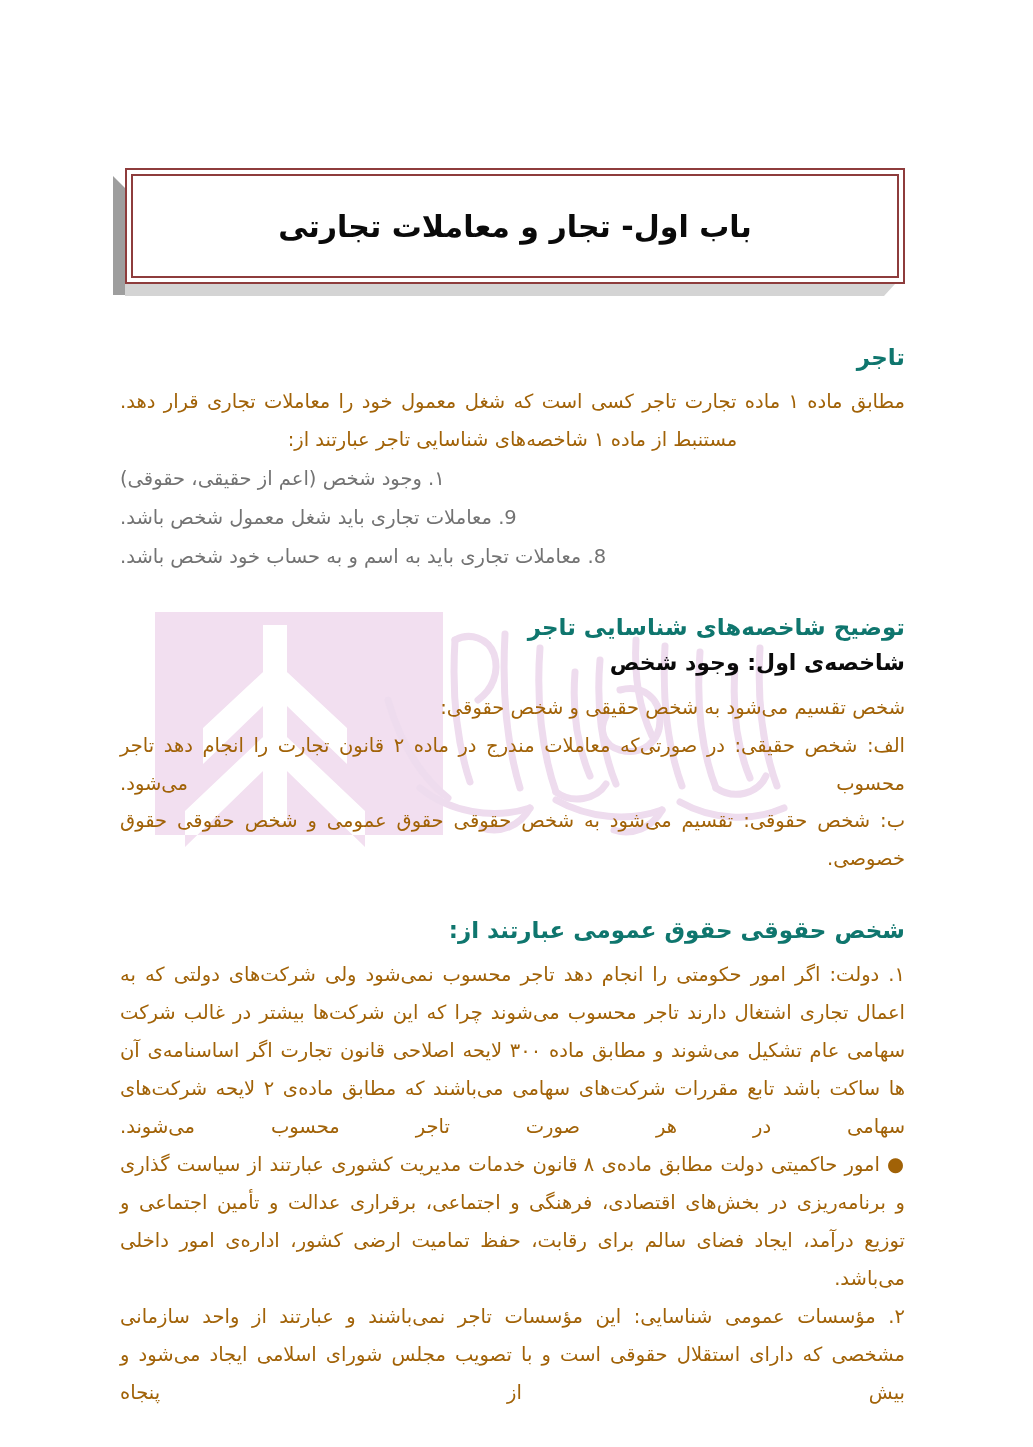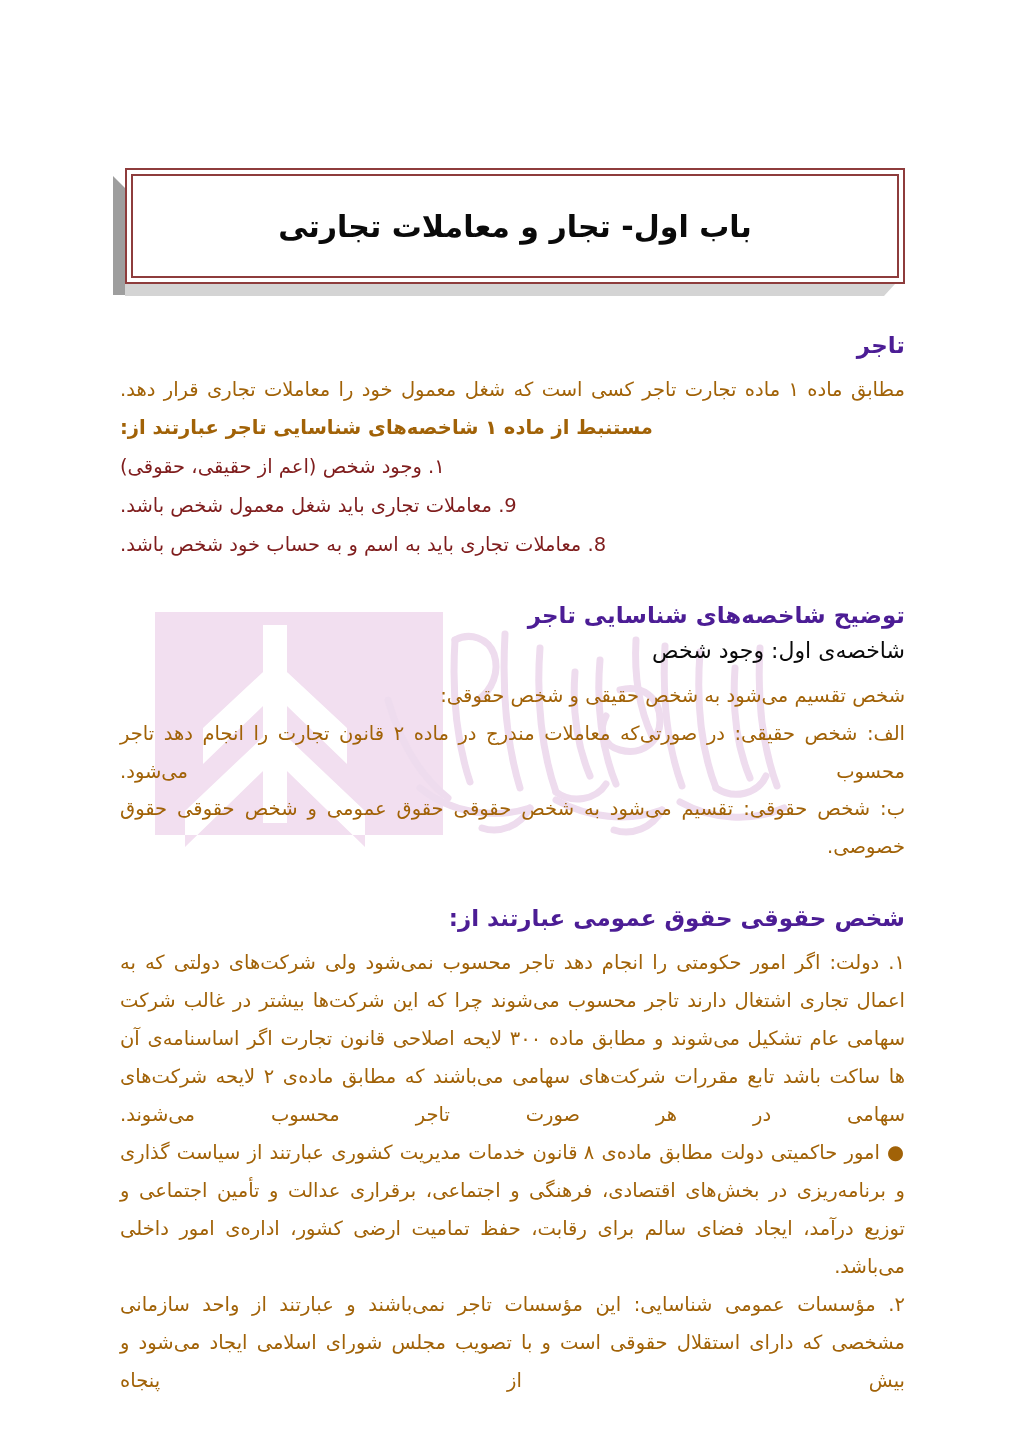--- a/index.html
+++ b/index.html
@@ -36,21 +36,21 @@
     right: 128px;
     left: 120px;
     top: 168px;
     z-index: 2;
   }
 
   
   .title-box-wrap {
     position: relative;
     width: 780px;
-    margin: 0 0 0 auto;
+    margin: 0 0 12px auto;
     margin-right: 0;
   }
   .title-shadow-right {
     position: absolute;
     top: 8px;
     left: -12px;
     width: 12px;
     height: 119px;
     background: #9e9e9e;
     clip-path: polygon(0 0, 100% 12px, 100% 100%, 0 100%);
@@ -87,21 +87,21 @@
     font-weight: bold;
     color: #0a0a0a;
     letter-spacing: 0;
     white-space: nowrap;
   }
 
   
   .section-heading {
     font-size: 23px;
     font-weight: bold;
-    color: #4c1d95;
+    color: #0f766e;
     text-align: right;
     margin: 0;
     line-height: 1.5;
   }
 
   .para {
     font-size: 19.5px;
     color: #a16207;
     text-align: justify;
     text-justify: inter-word;
@@ -113,29 +113,29 @@
 
   .para b, .para strong { font-weight: normal; }
 
   .list-block {
     margin: 0;
     padding: 0;
     list-style: none;
   }
   .list-block li {
     font-size: 19.5px;
-    color: #7f1d1d;
+    color: #737373;
     line-height: 2.0;
     text-align: right;
     margin: 0;
   }
 
   .sub-heading {
     font-size: 22px;
-    font-weight: normal;
+    font-weight: bold;
     color: #0a0a0a;
     text-align: right;
     line-height: 1.7;
     margin: 0;
   }
 
   .spacer-8 { height: 8px; }
   .spacer-14 { height: 14px; }
   .spacer-18 { height: 18px; }
   .spacer-22 { height: 22px; }
@@ -194,21 +194,21 @@
     </div>
 
     <div class="spacer-26"></div>
     <div class="spacer-18"></div>
 
     <h2 class="section-heading">تاجر</h2>
 
     <div class="spacer-8"></div>
 
     <p class="para force-last-justify">مطابق ماده ۱ ماده تجارت تاجر کسی است که شغل معمول خود را معاملات تجاری قرار دهد.</p>
-    <p class="para" style="text-align:left;font-weight:bold;">مستنبط از ماده ۱ شاخصه‌های شناسایی تاجر عبارتند از:</p>
+    <p class="para" style="text-align:center;">مستنبط از ماده ۱ شاخصه‌های شناسایی تاجر عبارتند از:</p>
 
     <ul class="list-block">
       <li style="text-align:left;">۱. وجود شخص (اعم از حقیقی، حقوقی)</li>
       <li style="text-align:left;">9. معاملات تجاری باید شغل معمول شخص باشد.</li>
       <li style="text-align:left;">8. معاملات تجاری باید به اسم و به حساب خود شخص باشد.</li>
     </ul>
 
     <div class="spacer-26"></div>
     <div class="spacer-8"></div>
 

